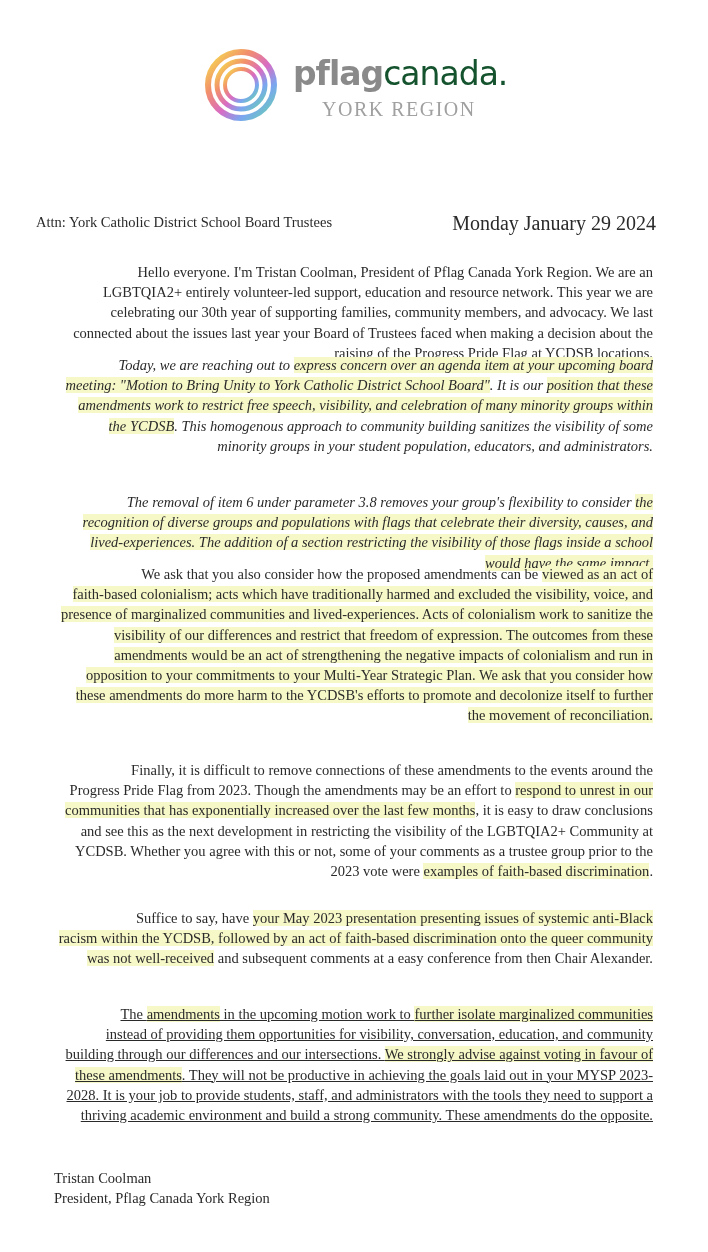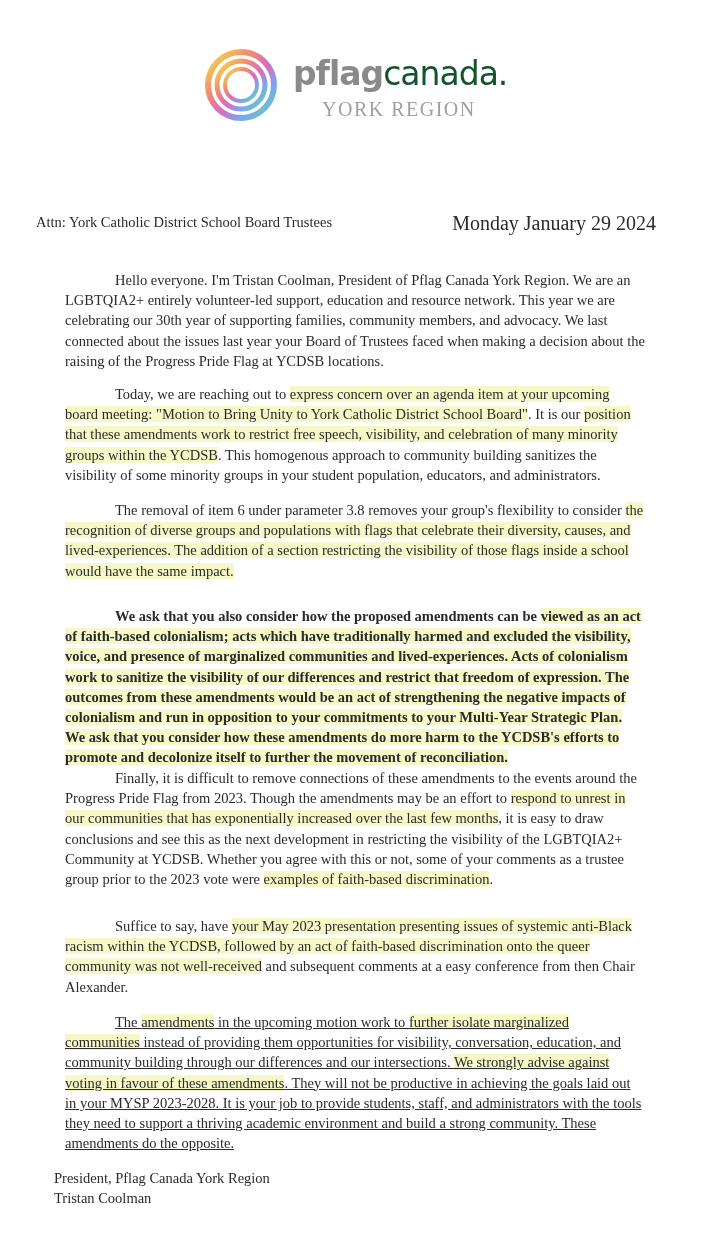--- a/index.html
+++ b/index.html
@@ -9,21 +9,21 @@
   .logo-ring { position: absolute; left: 4px; top: 6px; width: 74px; height: 74px; }
   .logo-word { position: absolute; left: 93px; top: 12px; font-family: "DejaVu Sans", sans-serif;
                font-size: 33px; font-weight: bold; letter-spacing: -1px; color: #8a8a8a; }
   .logo-word .light { font-weight: normal; color: #14532d; }
   .logo-region { position: absolute; left: 122px; top: 56px; font-family: Liberation Serif, serif;
                  font-size: 20px; letter-spacing: 1.5px; color: #a0a0a0; }
   .date { position: absolute; right: 52px; top: 174px; font-size: 20px; margin-top: 38px; }
   .attn { position: absolute; left: 36px; top: 214px; font-size: 14.5px; }
   .body-text { position: absolute; left: 49px; width: 612px; font-size: 14.5px; line-height: 20.2px;
                text-align: left; }
-  .body-text p { margin: 16px; text-indent: 50px; }
+  .body-text p { margin: 8px; text-indent: 50px; text-align: right; }
   .hl { background: #f7f8c8; }
   .sig { position: absolute; left: 54px; top: 1168px; font-size: 14.5px; line-height: 20px; }
 </style>
 </head>
 <body>
 
 <div class="logo">
   <svg class="logo-ring" viewBox="0 0 74 74">
     <defs>
       <linearGradient id="rg" x1="0" y1="0" x2="1" y2="1">
@@ -42,36 +42,36 @@
   <div class="logo-region">YORK REGION</div>
 </div>
 
 <div class="date">Monday January 29 2024</div>
 <div class="attn">Attn: York Catholic District School Board Trustees</div>
 
 <div id="paras">
     <div class="body-text" style="top: 254px;">
       <p><span>Hello everyone. I'm Tristan Coolman, President of Pflag Canada York Region. We are an LGBTQIA2+ entirely volunteer-led support, education and resource network. This year we are celebrating our 30th year of supporting families, community members, and advocacy. We last connected about the issues last year your Board of Trustees faced when making a decision about the raising of the Progress Pride Flag at YCDSB locations.</span></p>
     </div>
-    <div class="body-text" style="top: 368px;">
+    <div class="body-text" style="top: 347px; font-style: italic;">
       <p><span>Today, we are reaching out to </span><span class="hl" style="background: rgb(247, 248, 200);">express concern over an agenda item at your upcoming board meeting: "Motion to Bring Unity to York Catholic District School Board"</span><span>. It is our </span><span class="hl" style="background: rgb(247, 248, 200);">position that these amendments work to restrict free speech, visibility, and celebration of many minority groups within the YCDSB</span><span>. This homogenous approach to community building sanitizes the visibility of some minority groups in your student population, educators, and administrators.</span></p>
     </div>
-    <div class="body-text" style="top: 484px;">
+    <div class="body-text" style="top: 484px; font-style: italic;">
       <p><span>The removal of item 6 under parameter 3.8 removes your group's flexibility to consider </span><span class="hl" style="background: rgb(247, 248, 200);">the recognition of diverse groups and populations with flags that celebrate their diversity, causes, and lived-experiences. The addition of a section restricting the visibility of those flags inside a school would have the same impact.</span></p>
     </div>
-    <div class="body-text" style="top: 590px; font-weight: bold;">
+    <div class="body-text" style="top: 556px;">
       <p><span>We ask that you also consider how the proposed amendments can be </span><span class="hl" style="background: rgb(247, 248, 200);">viewed as an act of faith-based colonialism; acts which have traditionally harmed and excluded the visibility, voice, and presence of marginalized communities and lived-experiences. Acts of colonialism work to sanitize the visibility of our differences and restrict that freedom of expression. The outcomes from these amendments would be an act of strengthening the negative impacts of colonialism and run in opposition to your commitments to your Multi-Year Strategic Plan. We ask that you consider how these amendments do more harm to the YCDSB's efforts to promote and decolonize itself to further the movement of reconciliation.</span></p>
     </div>
     <div class="body-text" style="top: 752px;">
       <p><span>Finally, it is difficult to remove connections of these amendments to the events around the Progress Pride Flag from 2023. Though the amendments may be an effort to </span><span class="hl" style="background: rgb(247, 248, 200);">respond to unrest in our communities that has exponentially increased over the last few months</span><span>, it is easy to draw conclusions and see this as the next development in restricting the visibility of the LGBTQIA2+ Community at YCDSB. Whether you agree with this or not, some of your comments as a trustee group prior to the 2023 vote were </span><span class="hl" style="background: rgb(247, 248, 200);">examples of faith-based discrimination</span><span>.</span></p>
     </div>
     <div class="body-text" style="top: 900px;">
       <p><span>Suffice to say, have </span><span class="hl" style="background: rgb(247, 248, 200);">your May 2023 presentation presenting issues of systemic anti-Black racism within the YCDSB, followed by an act of faith-based discrimination onto the queer community was not well-received</span><span> and subsequent comments at a easy conference from then Chair Alexander.</span></p>
     </div>
     <div class="body-text" style="top: 996px; text-decoration: underline;">
       <p><span>The </span><span class="hl" style="background: rgb(247, 248, 200);">amendments</span><span> in the upcoming motion work to </span><span class="hl" style="background: rgb(247, 248, 200);">further isolate marginalized communities</span><span> instead of providing them opportunities for visibility, conversation, education, and community building through our differences and our intersections. </span><span class="hl" style="background: rgb(247, 248, 200);">We strongly advise against voting in favour of these amendments</span><span>. They will not be productive in achieving the goals laid out in your MYSP 2023-2028. It is your job to provide students, staff, and administrators with the tools they need to support a thriving academic environment and build a strong community. These amendments do the opposite.</span></p>
     </div>
   </div>
 
 <div class="sig">
+  <div>Tristan Coolman</div>
   <div>President, Pflag Canada York Region</div>
-  <div>Tristan Coolman</div>
 </div>
 
 </body></html>

